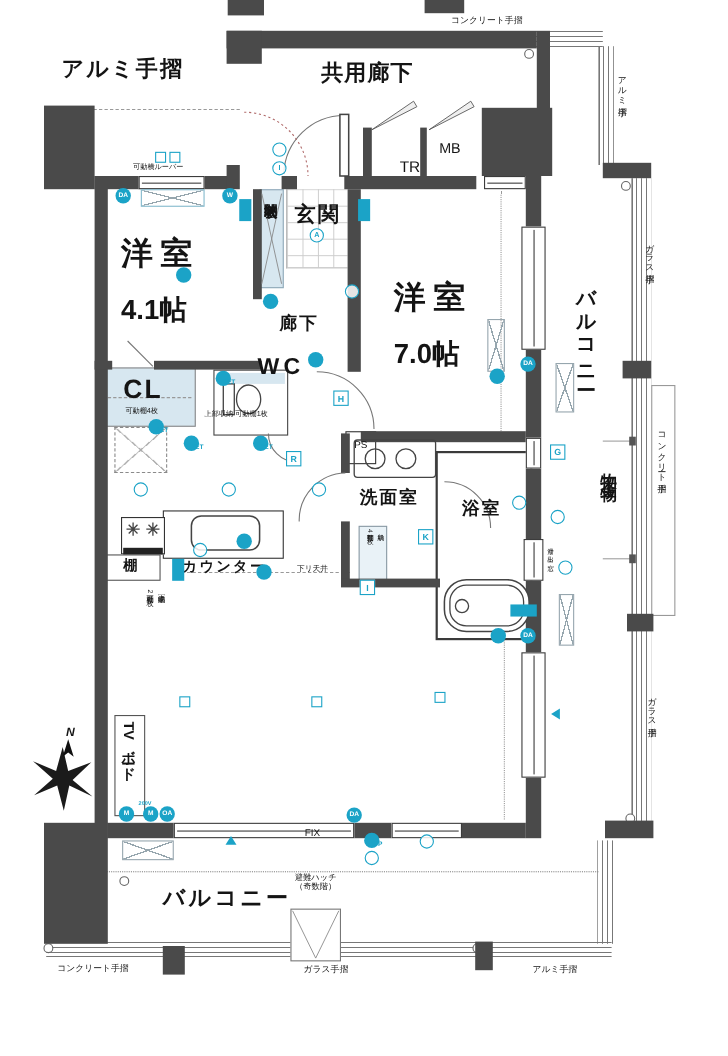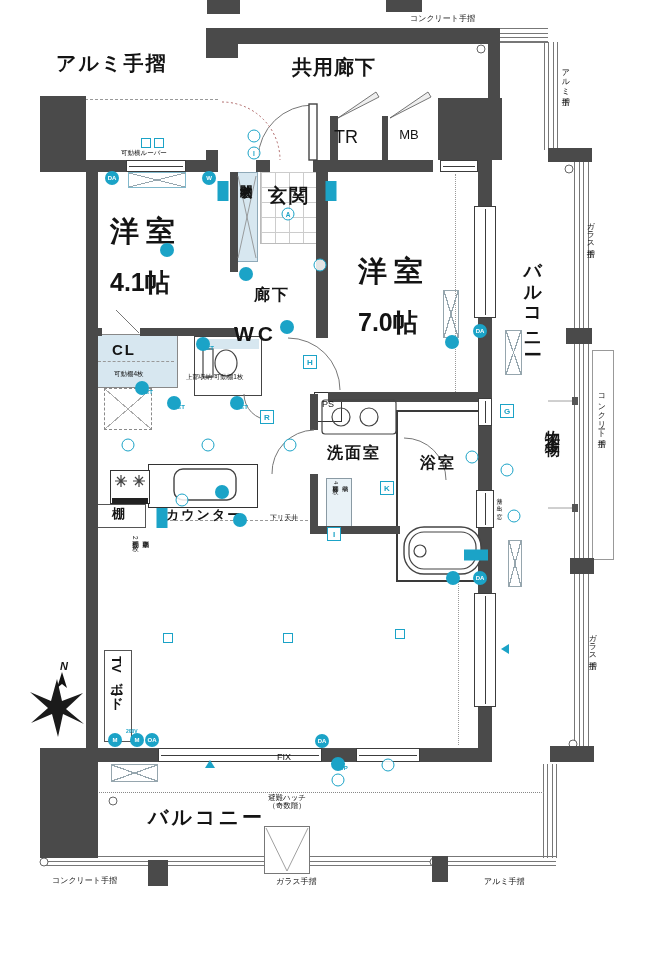--- a/index.html
+++ b/index.html
@@ -108,35 +108,35 @@
   <div class="lbl" style="left:56px;top:52px;font-size:20px;letter-spacing:2px;">アルミ手摺</div>
   <div class="lbl" style="left:292px;top:56px;font-size:20px;letter-spacing:1px;">共用廊下</div>
   <div class="lbl n" style="left:410px;top:15px;font-size:8px;">コンクリート手摺</div>
   <div class="lbl n v" style="left:560px;top:64px;font-size:8px;">アルミ手摺</div>
   <div class="lbl n v" style="left:585px;top:216px;font-size:8px;">ガラス手摺</div>
   <div class="lbl n v" style="left:596px;top:388px;font-size:8px;">コンクリート手摺</div>
   <div class="lbl n v" style="left:587px;top:628px;font-size:8px;">ガラス手摺</div>
   <div class="lbl n" style="left:52px;top:877px;font-size:8px;">コンクリート手摺</div>
   <div class="lbl n" style="left:276px;top:878px;font-size:8px;">ガラス手摺</div>
   <div class="lbl n" style="left:484px;top:878px;font-size:8px;">アルミ手摺</div>
-  <div class="lbl n" style="left:334px;top:128px;width:48px;text-align:left;font-size:18px;">TR</div>
+  <div class="lbl n" style="left:334px;top:144px;width:48px;text-align:right;font-size:14px;">TR</div>
   <div class="lbl n" style="left:386px;top:128px;width:46px;text-align:center;font-size:13px;">MB</div>
   <div class="lbl" style="left:268px;top:186px;font-size:19px;letter-spacing:2px;">玄関</div>
   <div class="lbl v" style="left:239px;top:176px;font-size:12px;">玄関収納</div>
   <div class="lbl" style="left:110px;top:198px;">
     <span style="font-size:29px;letter-spacing:7px;display:block;">洋室</span>
     <span style="font-size:25px;display:block;margin-top:4px;">4.1帖</span>
   </div>
   <div class="lbl" style="left:254px;top:286px;font-size:16px;letter-spacing:2px;">廊下</div>
   <div class="lbl" style="left:358px;top:238px;">
     <span style="font-size:29px;letter-spacing:7px;display:block;">洋室</span>
     <span style="font-size:25px;display:block;margin-top:4px;">7.0帖</span>
   </div>
   <div class="lbl v" style="left:522px;top:250px;font-size:18px;letter-spacing:3px;">バルコニー</div>
-  <div class="lbl" style="left:112px;top:342px;font-size:15px;letter-spacing:2px;">CL</div>
+  <div class="lbl" style="left:112px;top:342px;font-size:24px;letter-spacing:2px;">CL</div>
   <div class="lbl n" style="left:114px;top:370px;font-size:6.5px;">可動棚4枚</div>
   <div class="lbl" style="left:234px;top:322px;font-size:21px;letter-spacing:4px;">WC</div>
   <div class="lbl n" style="left:186px;top:373px;font-size:6.5px;">上部収納 可動棚1枚</div>
   <div class="lbl n" style="left:314px;top:400px;width:28px;text-align:center;font-size:9px;">PS</div>
   <div class="lbl" style="left:327px;top:444px;font-size:16px;letter-spacing:2px;">洗面室</div>
   <div class="lbl" style="left:420px;top:454px;font-size:16px;letter-spacing:2px;">浴室</div>
   <div class="lbl n v" style="left:330px;top:481px;font-size:6px;line-height:1.6;">収納
 可動棚4枚</div>
   <div class="lbl" style="left:112px;top:507px;font-size:13px;">棚</div>
   <div class="lbl" style="left:166px;top:508px;font-size:13px;letter-spacing:2px;">カウンター</div>

